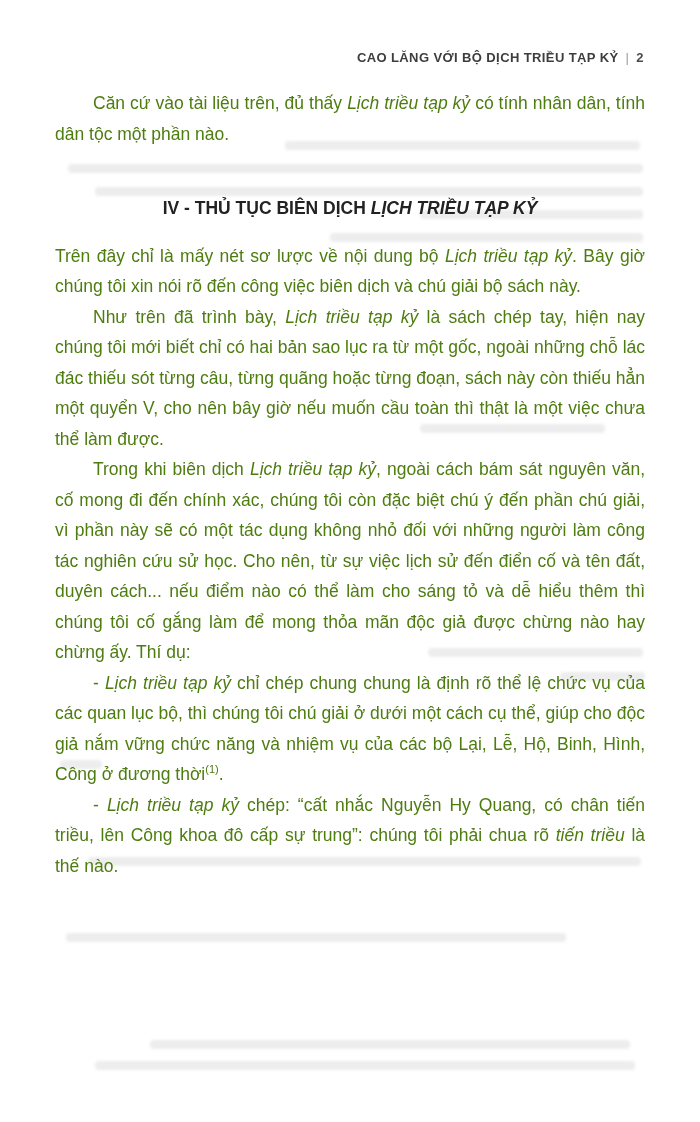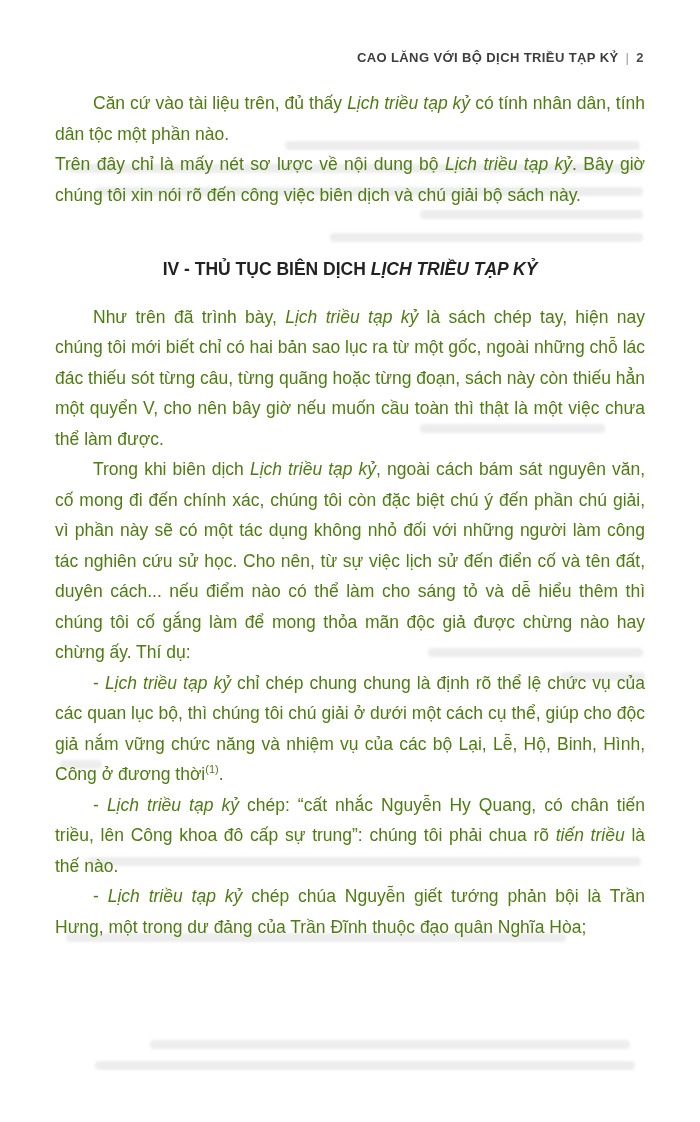--- a/index.html
+++ b/index.html
@@ -90,23 +90,22 @@
       <div class="bleed" style="top: 1040px; left: 150px; width: 480px;"></div>
       <div class="bleed" style="top: 1061px; left: 95px; width: 540px;"></div>
     </div>
 
   <header class="running-head">
     <span>CAO LĂNG VỚI BỘ DỊCH TRIỀU TẠP KỶ</span><span class="sep">|</span><span class="pagenum">2</span>
   </header>
 
   <main class="body-text">
       <p class="para indent"><span>Căn cứ vào tài liệu trên, đủ thấy </span><em>Lịch triều tạp kỷ</em><span> có tính nhân dân, tính dân tộc một phần nào.</span></p>
+      <p class="para heading"><span>IV - THỦ TỤC BIÊN DỊCH </span><em>LỊCH TRIỀU TẠP KỶ</em></p>
       <p class="para plain"><span>Trên đây chỉ là mấy nét sơ lược về nội dung bộ </span><em>Lịch triều tạp kỷ</em><span>. Bây giờ chúng tôi xin nói rõ đến công việc biên dịch và chú giải bộ sách này.</span></p>
-      <p class="para heading"><span>IV - THỦ TỤC BIÊN DỊCH </span><em>LỊCH TRIỀU TẠP KỶ</em></p>
       <p class="para indent"><span>Như trên đã trình bày, </span><em>Lịch triều tạp kỷ</em><span> là sách chép tay, hiện nay chúng tôi mới biết chỉ có hai bản sao lục ra từ một gốc, ngoài những chỗ lác đác thiếu sót từng câu, từng quãng hoặc từng đoạn, sách này còn thiếu hẳn một quyển V, cho nên bây giờ nếu muốn cầu toàn thì thật là một việc chưa thể làm được.</span></p>
       <p class="para indent"><span>Trong khi biên dịch </span><em>Lịch triều tạp kỷ</em><span>, ngoài cách bám sát nguyên văn, cố mong đi đến chính xác, chúng tôi còn đặc biệt chú ý đến phần chú giải, vì phần này sẽ có một tác dụng không nhỏ đối với những người làm công tác nghiên cứu sử học. Cho nên, từ sự việc lịch sử đến điển cố và tên đất, duyên cách... nếu điểm nào có thể làm cho sáng tỏ và dễ hiểu thêm thì chúng tôi cố gắng làm để mong thỏa mãn độc giả được chừng nào hay chừng ấy. Thí dụ:</span></p>
       <p class="para indent"><span>- </span><em>Lịch triều tạp kỷ</em><span> chỉ chép chung chung là định rõ thể lệ chức vụ của các quan lục bộ, thì chúng tôi chú giải ở dưới một cách cụ thể, giúp cho độc giả nắm vững chức năng và nhiệm vụ của các bộ Lại, Lễ, Hộ, Binh, Hình, Công ở đương thời</span><sup>(1)</sup><span>.</span></p>
       <p class="para indent"><span>- </span><em>Lịch triều tạp kỷ</em><span> chép: “cất nhắc Nguyễn Hy Quang, có chân tiến triều, lên Công khoa đô cấp sự trung”: chúng tôi phải chua rõ </span><em>tiến triều</em><span> là thế nào.</span></p>
-      <p class="para indent"><span>- </span><em>Lịch triều tạp kỷ</em><span> chép chúa Nguyễn giết tướng phản bội là Trần Hưng, một trong dư đảng của Trần Đĩnh thuộc đạo quân Nghĩa Hòa;</span></p>
     </main>
 
 
 </div>
 
 </body></html>

